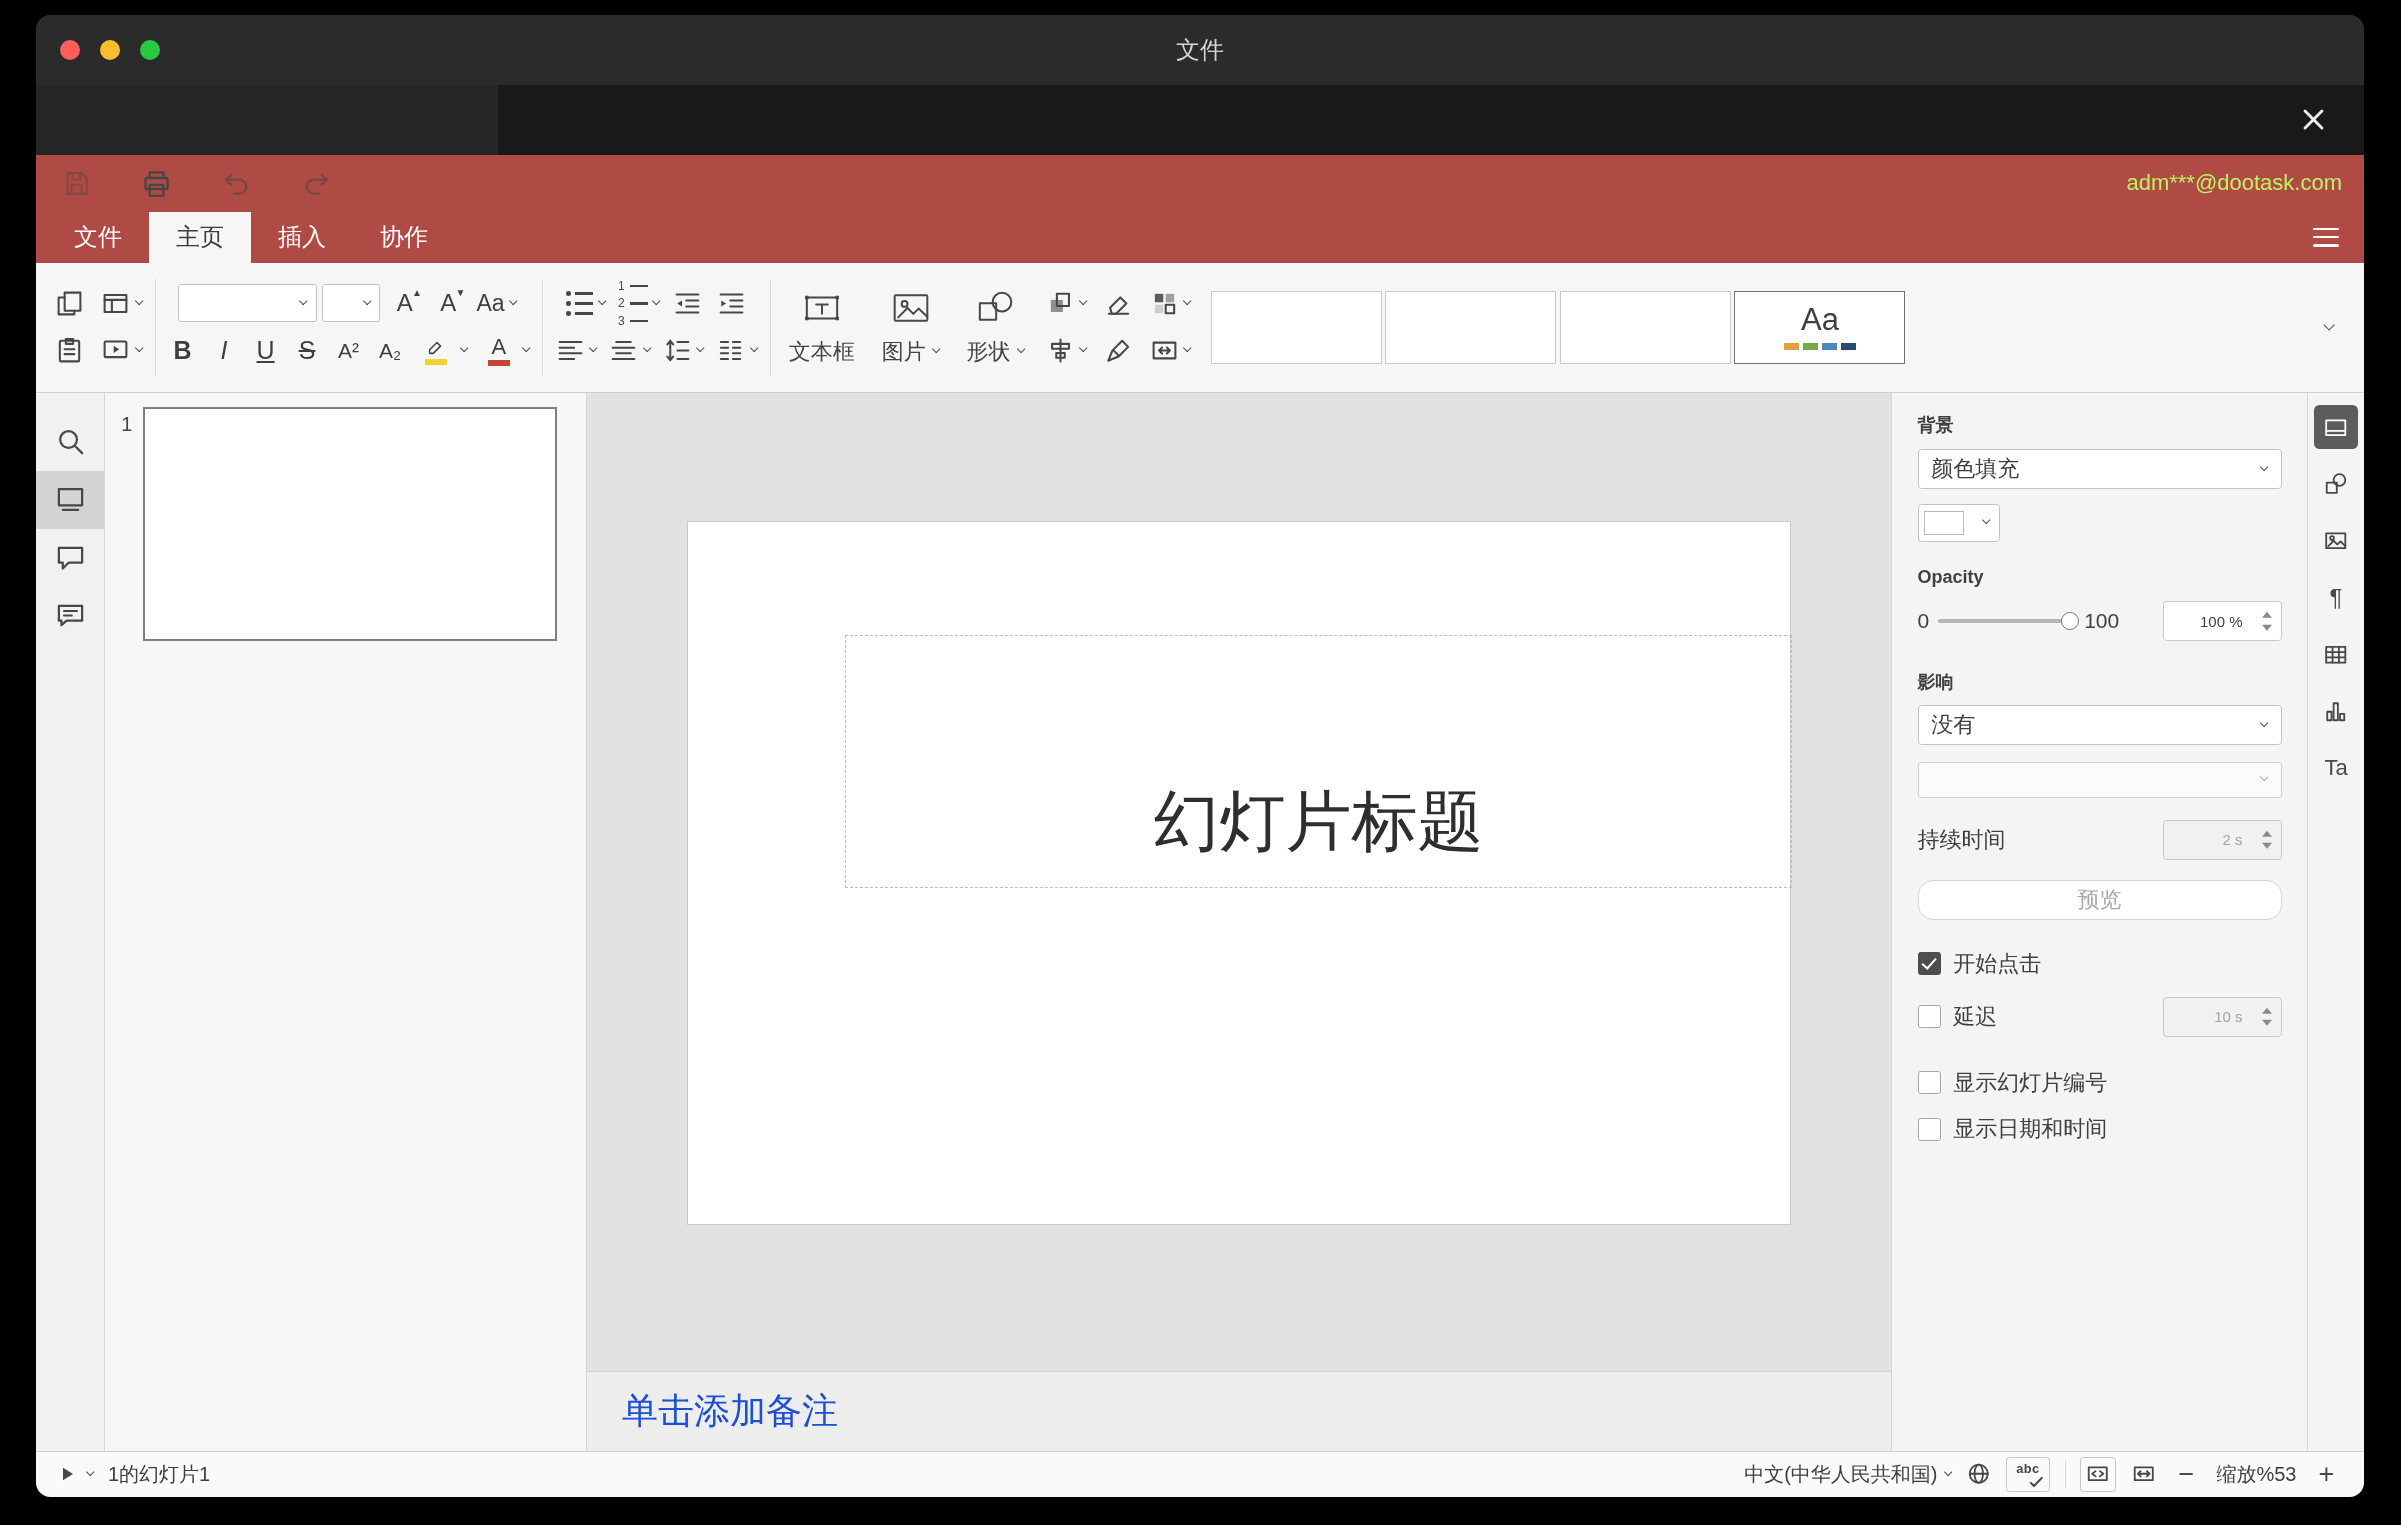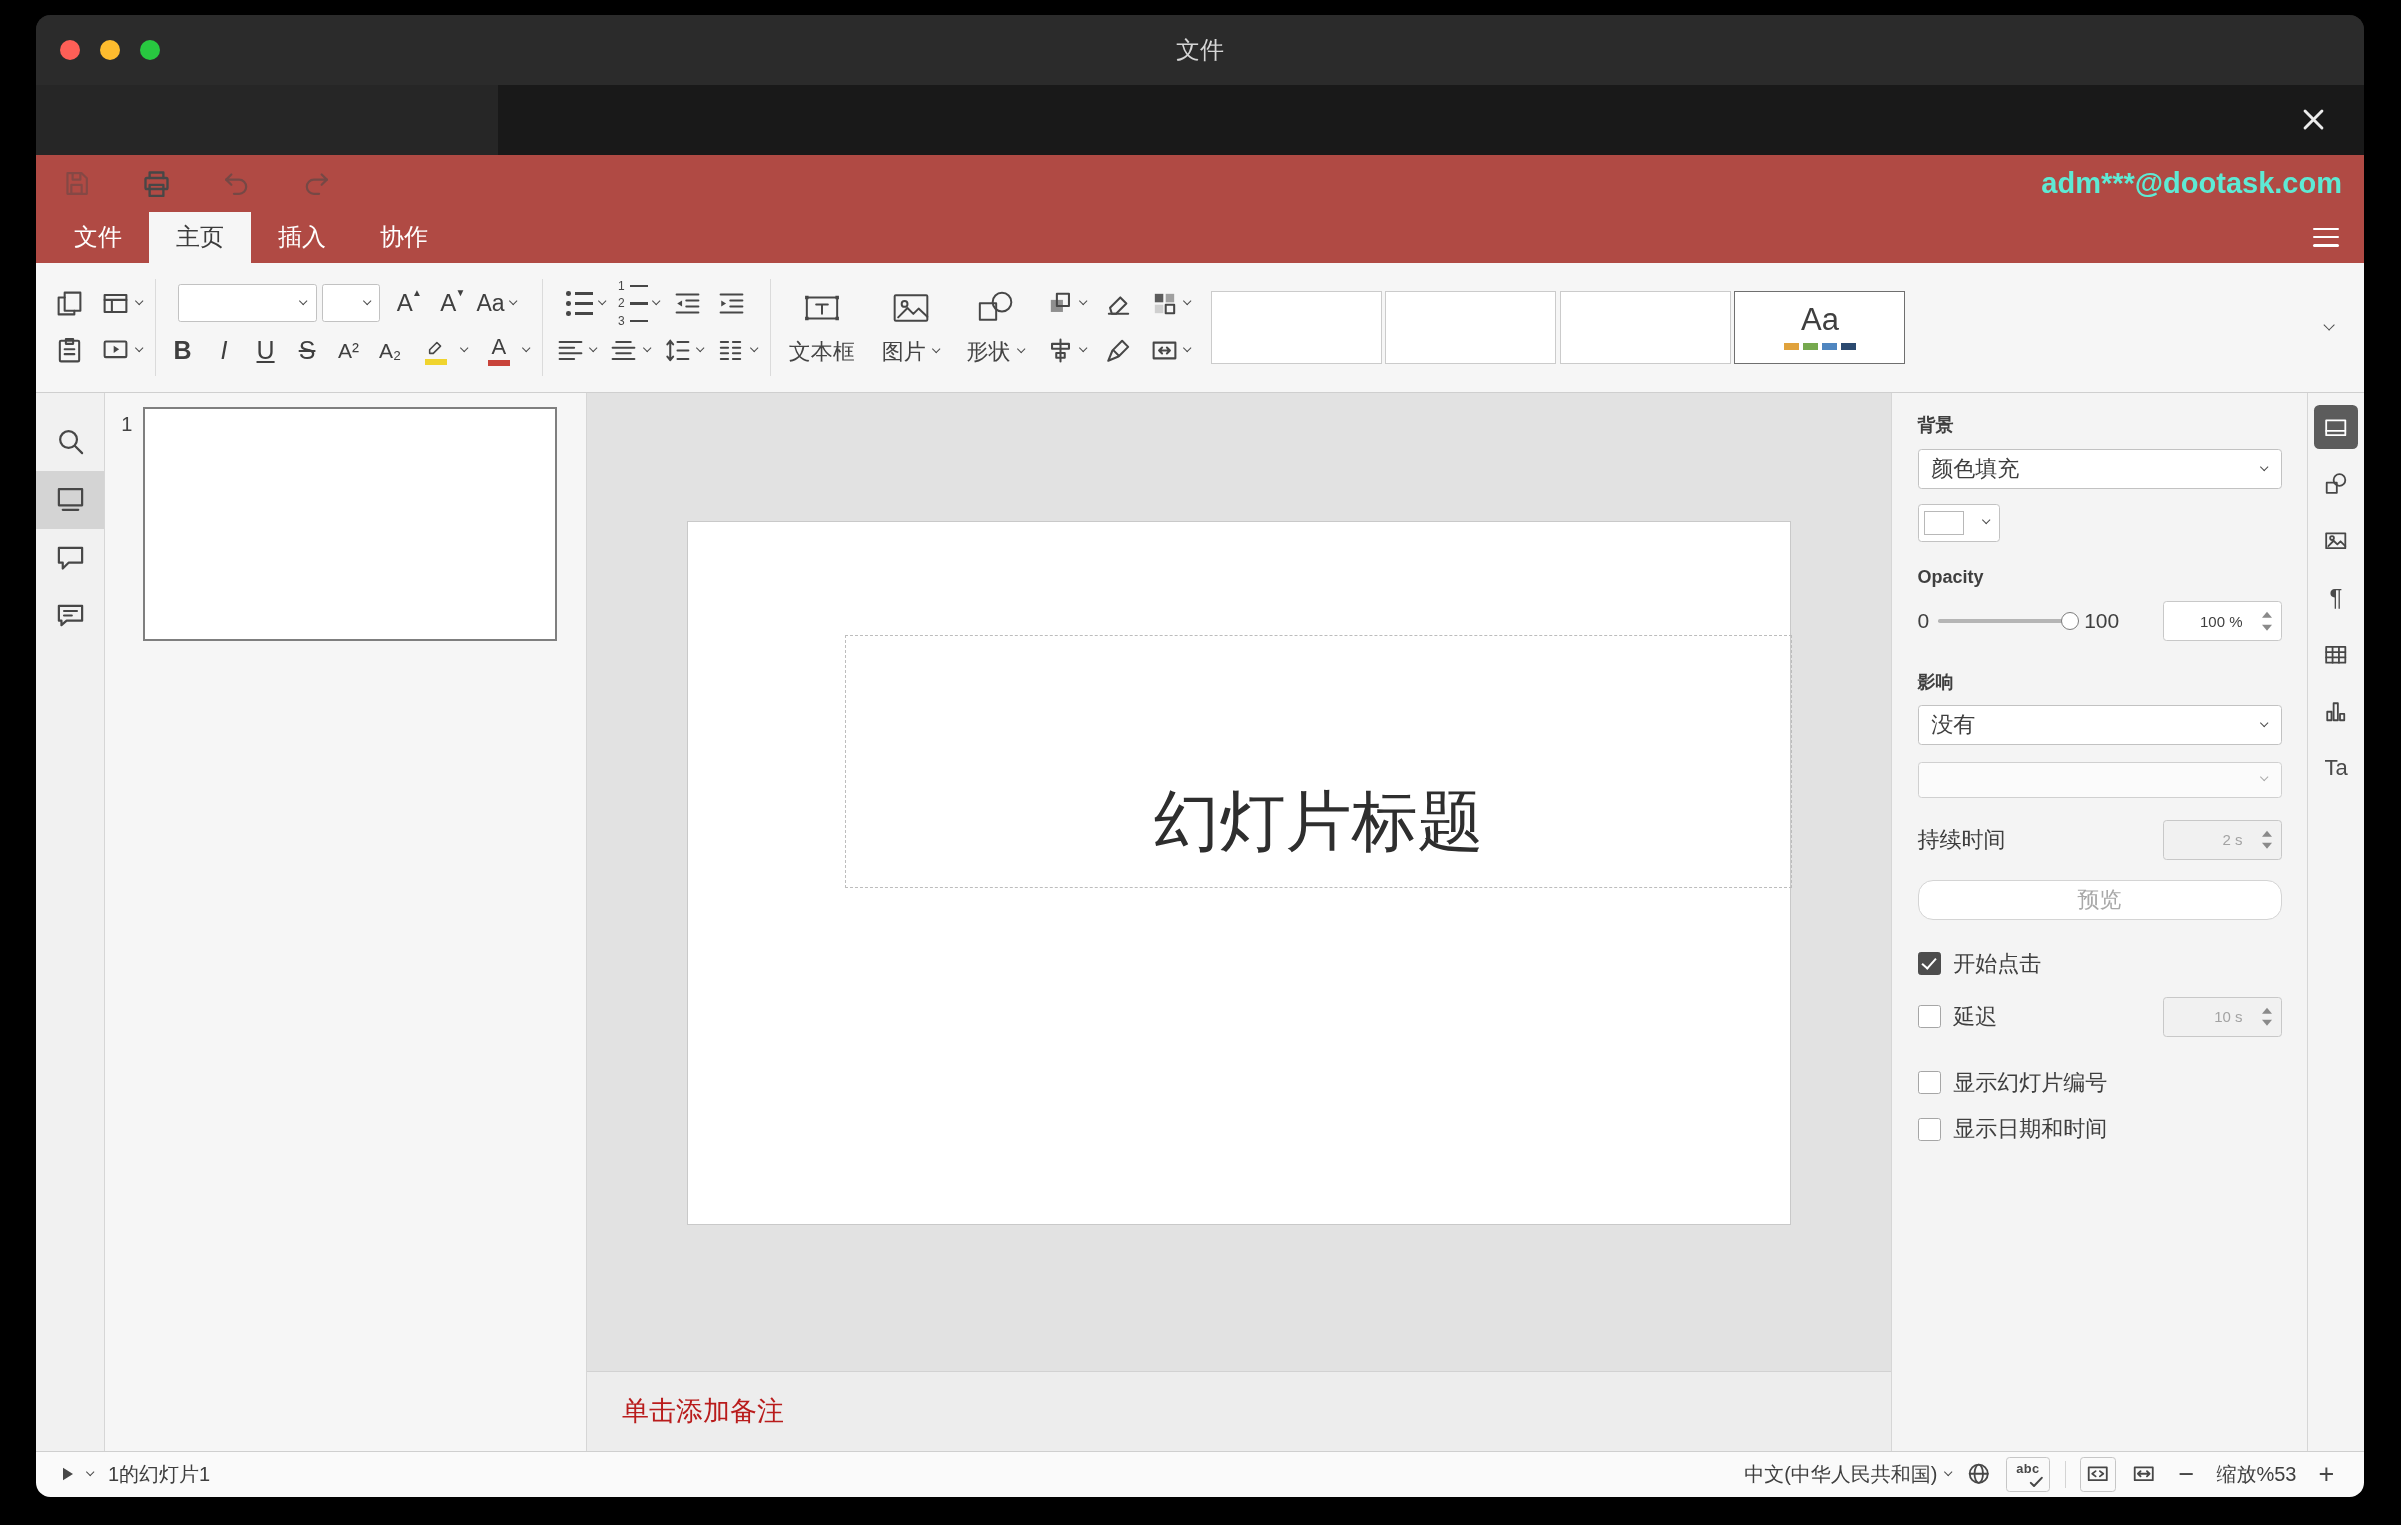--- a/index.html
+++ b/index.html
@@ -30,21 +30,21 @@
   .darkstrip { height:70px; background:#191919; position:relative; flex:0 0 auto; }
   .remnant { position:absolute; left:0; top:0; width:462px; height:70px; background:#262626; }
   .close-btn { position:absolute; right:31px; top:50%; transform:translateY(-50%);
     width:40px; height:40px; display:flex; align-items:center; justify-content:center; }
   
   .redhead { background:#b04a44; flex:0 0 auto; }
   .red-row1 { height:57px; display:flex; align-items:center; padding:0 22px; position:relative; }
   .hicons { display:flex; align-items:center; gap:44px; }
   .hic { width:36px; height:36px; display:flex; align-items:center; justify-content:center; }
   .doc-title { position:absolute; left:0; right:0; text-align:center; color:#fff; font-size:24px; pointer-events:none; }
-  .account { margin-left:auto; color:#5eead4; font-size:29px;font-weight:bold; }
+  .account { margin-left:auto; color:#bef264; font-size:22px; }
   .red-row2 { height:51px; display:flex; align-items:flex-end; padding-left:11px; }
   .tab { height:51px; padding:0 27px; display:flex; align-items:center; font-size:24px; color:#fff; }
   .tab.active { background:#f6f6f6; color:#3c3c3c; }
   .burger { margin-left:auto; margin-right:25.5px; align-self:center; display:flex; flex-direction:column; gap:5.5px; }
   .burger i { width:25.5px; height:2.7px; background:#fff; border-radius:1.8px; display:block; }
   .redhead svg { stroke:#fff; }
   
   .toolbar { height:130px; background:#f6f6f6; border-bottom:0.9px solid #cfcfcf;
     display:flex; align-items:center; padding:0 14.6px; gap:9px; flex:0 0 auto; }
   svg.ic { fill:none; stroke:#474747; stroke-width:1.7; stroke-linecap:round; stroke-linejoin:round; display:block; }
@@ -82,21 +82,21 @@
   .lb-item.active { background:#d4d4d4; }
   .thumbs { width:482px; background:#f6f6f6; border-right:0.9px solid #d6d6d6; padding:14.6px 0 0 9px; display:flex; align-items:flex-start; flex:0 0 auto; }
   .thumb-num { width:25.5px; font-size:20px; color:#444; text-align:center; margin-top:5.5px; }
   .thumb { width:414px; height:234px; background:#fff; border:2.7px solid #7f7f7f; margin-left:3.6px; }
   .editor { flex:1 1 auto; display:flex; flex-direction:column; min-width:0; }
   .canvas { flex:1 1 auto; background:#e2e2e2; position:relative; overflow:hidden; }
   .slide { position:absolute; left:50%; transform:translateX(-50%); top:128px; width:1104px; height:704px; background:#fff; border:0.9px solid #c9c9c9; }
   .ph { position:absolute; border:1.8px dashed #bdbdbd; display:flex; justify-content:center; color:#2e2e2e; }
   .ph.title { left:157px; top:113px; width:947px; height:253px; align-items:flex-end; padding-bottom:20px; font-size:66px; }
   .ph.subtitle { left:157px; top:366px; width:947px; height:173px; align-items:flex-start; padding-top:14.6px; font-size:28px; }
-  .notes { height:80px; background:#ededed; border-top:0.9px solid #d2d2d2; display:flex; align-items:center; padding-left:35px; font-size:27px; color:#b91c1c; flex:0 0 auto; }
+  .notes { height:80px; background:#ededed; border-top:0.9px solid #d2d2d2; display:flex; align-items:center; padding-left:35px; font-size:36px; color:#1d4ed8; flex:0 0 auto; }
   
   .settings { width:416px; background:#f4f4f4; border-left:0.9px solid #d6d6d6; padding:16.4px 25.5px 0 25.5px; display:flex; flex-direction:column; flex:0 0 auto; }
   .sec-label { font-size:18px; font-weight:bold; color:#3f3f3f; }
   .select { height:40px; background:#fff; border:0.9px solid #c2c2c2; border-radius:3.6px; display:flex; align-items:center; justify-content:space-between; padding:0 12.8px; font-size:22px; color:#3f3f3f; }
   .select.dim { background:#fbfbfb; border-color:#d0d0d0; }
   .swatch-select { width:82px; height:38px; background:#fff; border:0.9px solid #c2c2c2; border-radius:3.6px; display:flex; align-items:center; justify-content:space-between; padding:0 9px 0 5.5px; }
   .swatch { width:40px; height:24px; background:#fff; border:0.9px solid #b8b8b8; }
   .oprow { display:flex; align-items:center; gap:9px; font-size:21px; color:#3f3f3f; }
   .track { width:137px; height:3.6px; background:#b5b5b5; border-radius:1.8px; position:relative; flex:0 0 auto; }
   .knob { position:absolute; right:-3.6px; top:50%; transform:translateY(-50%); width:18px; height:18px; border-radius:50%; background:#fff; border:1.8px solid #7c7c7c; }

